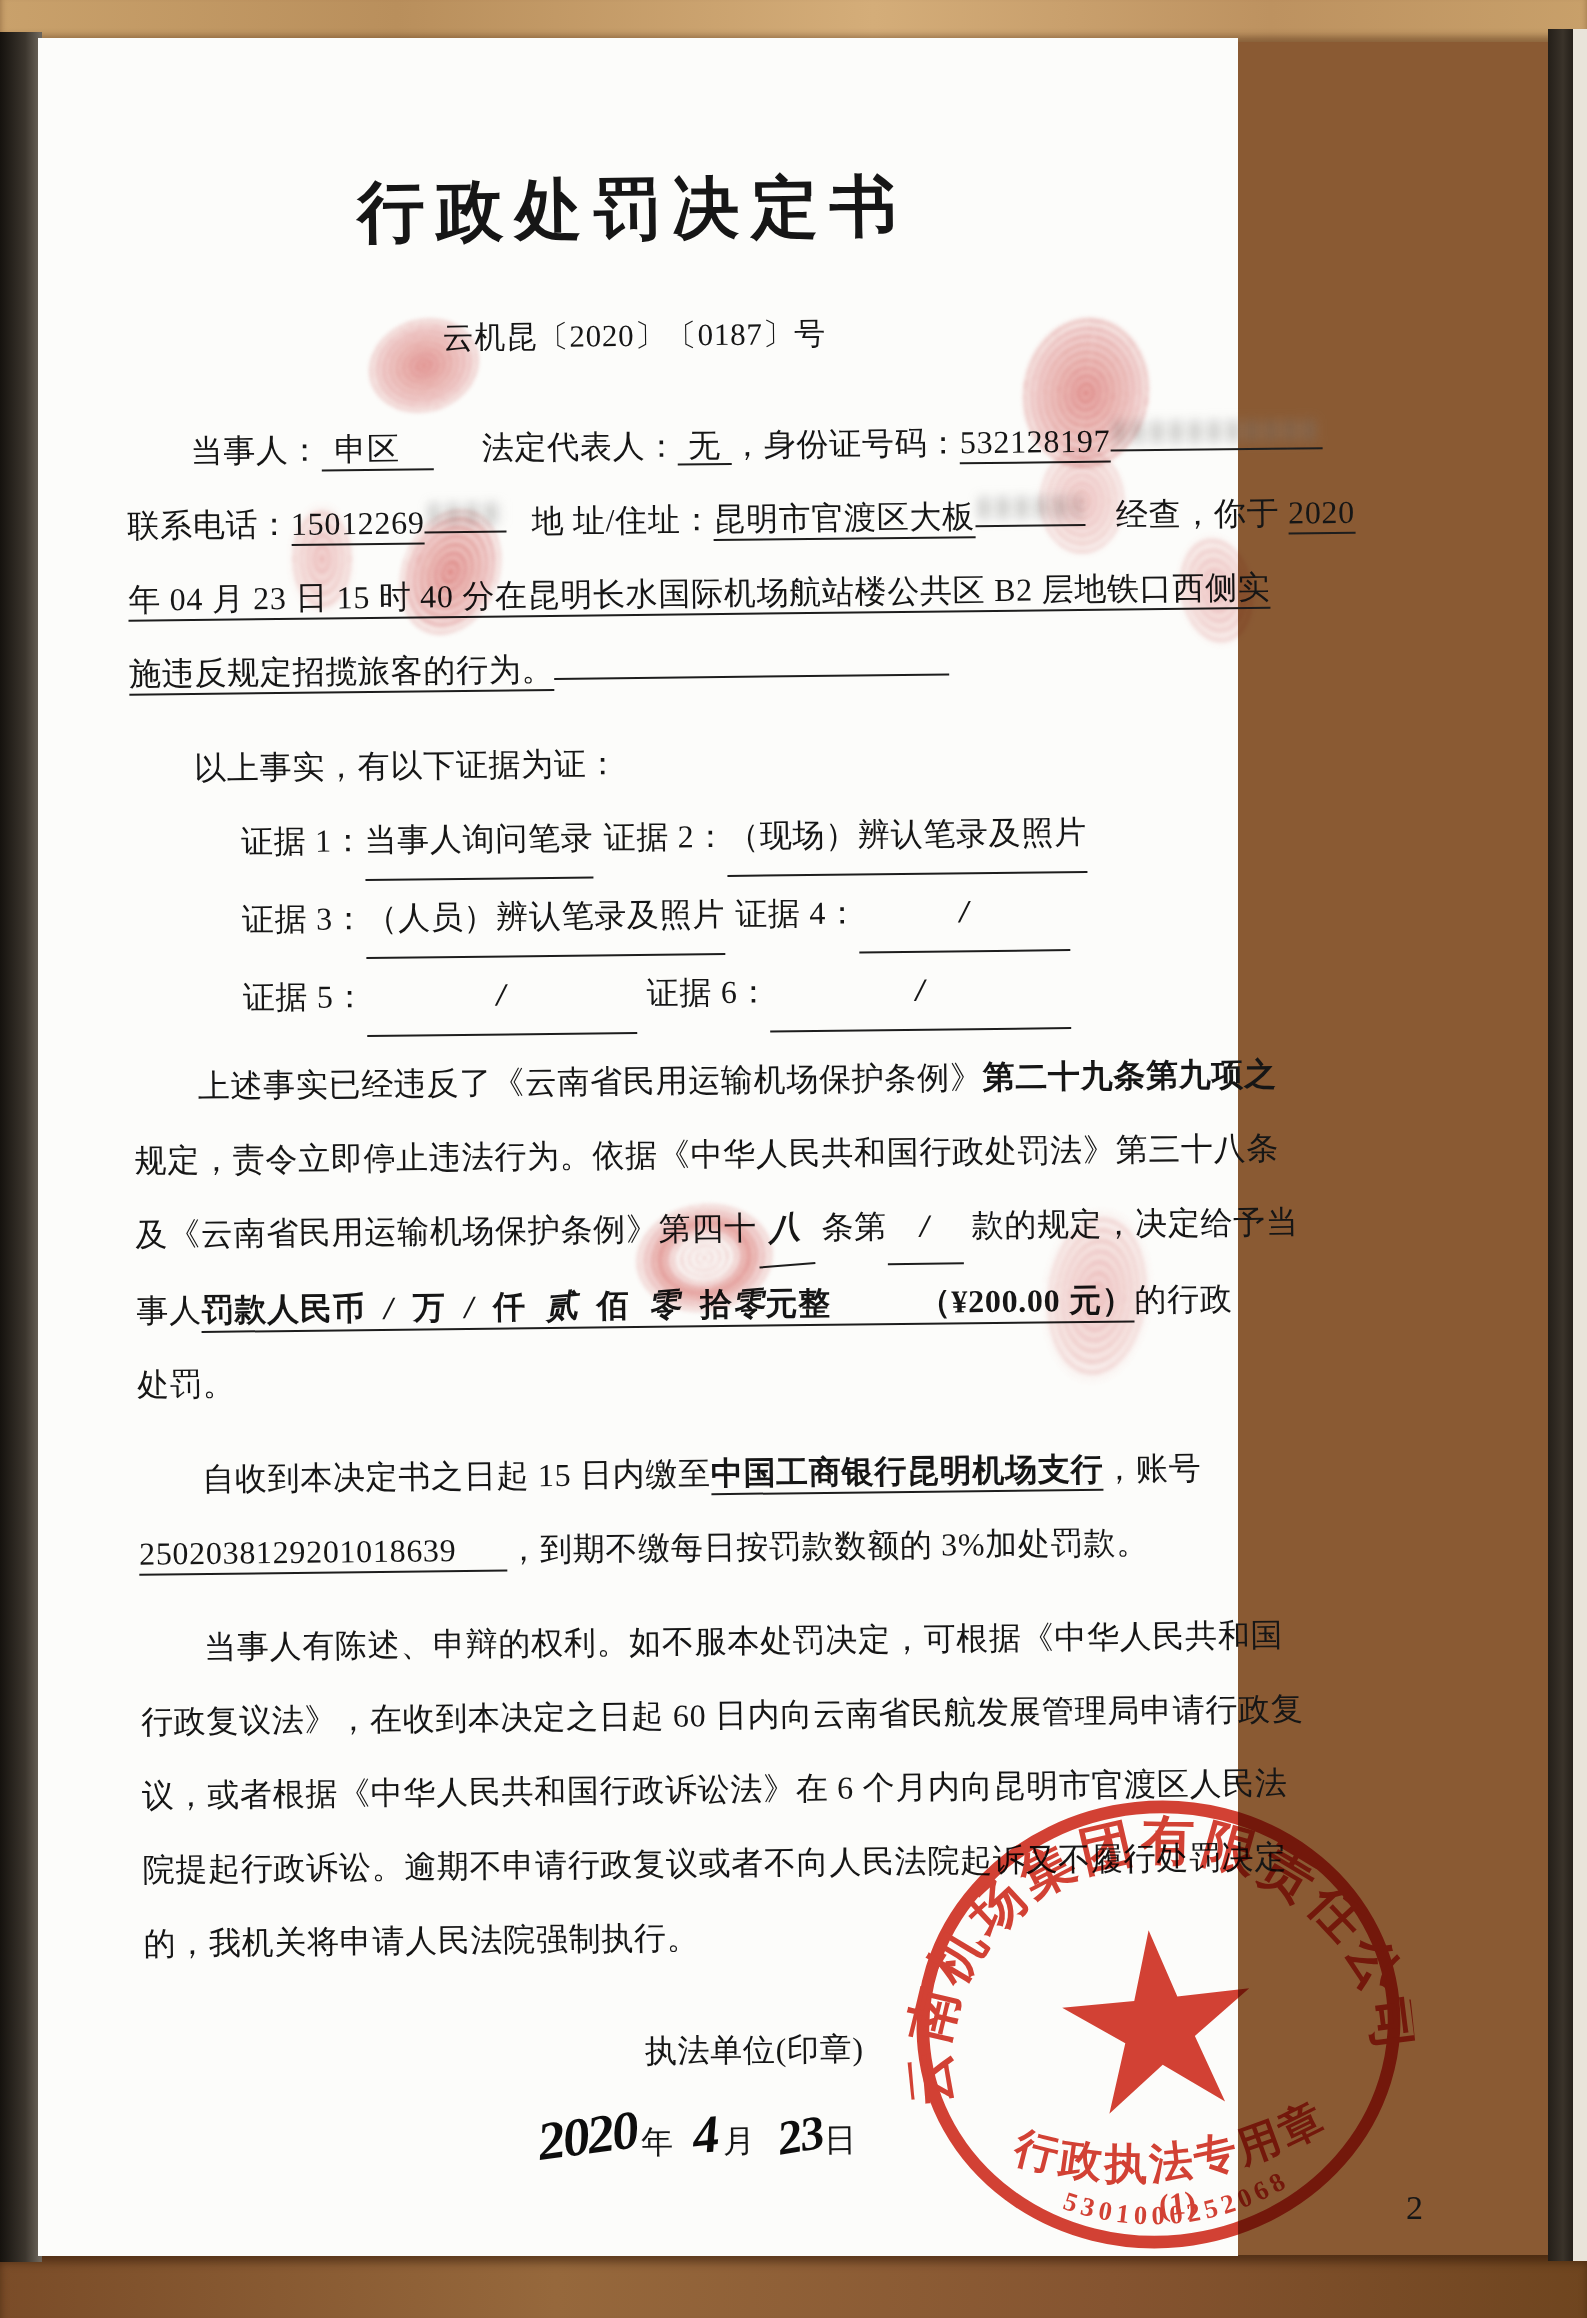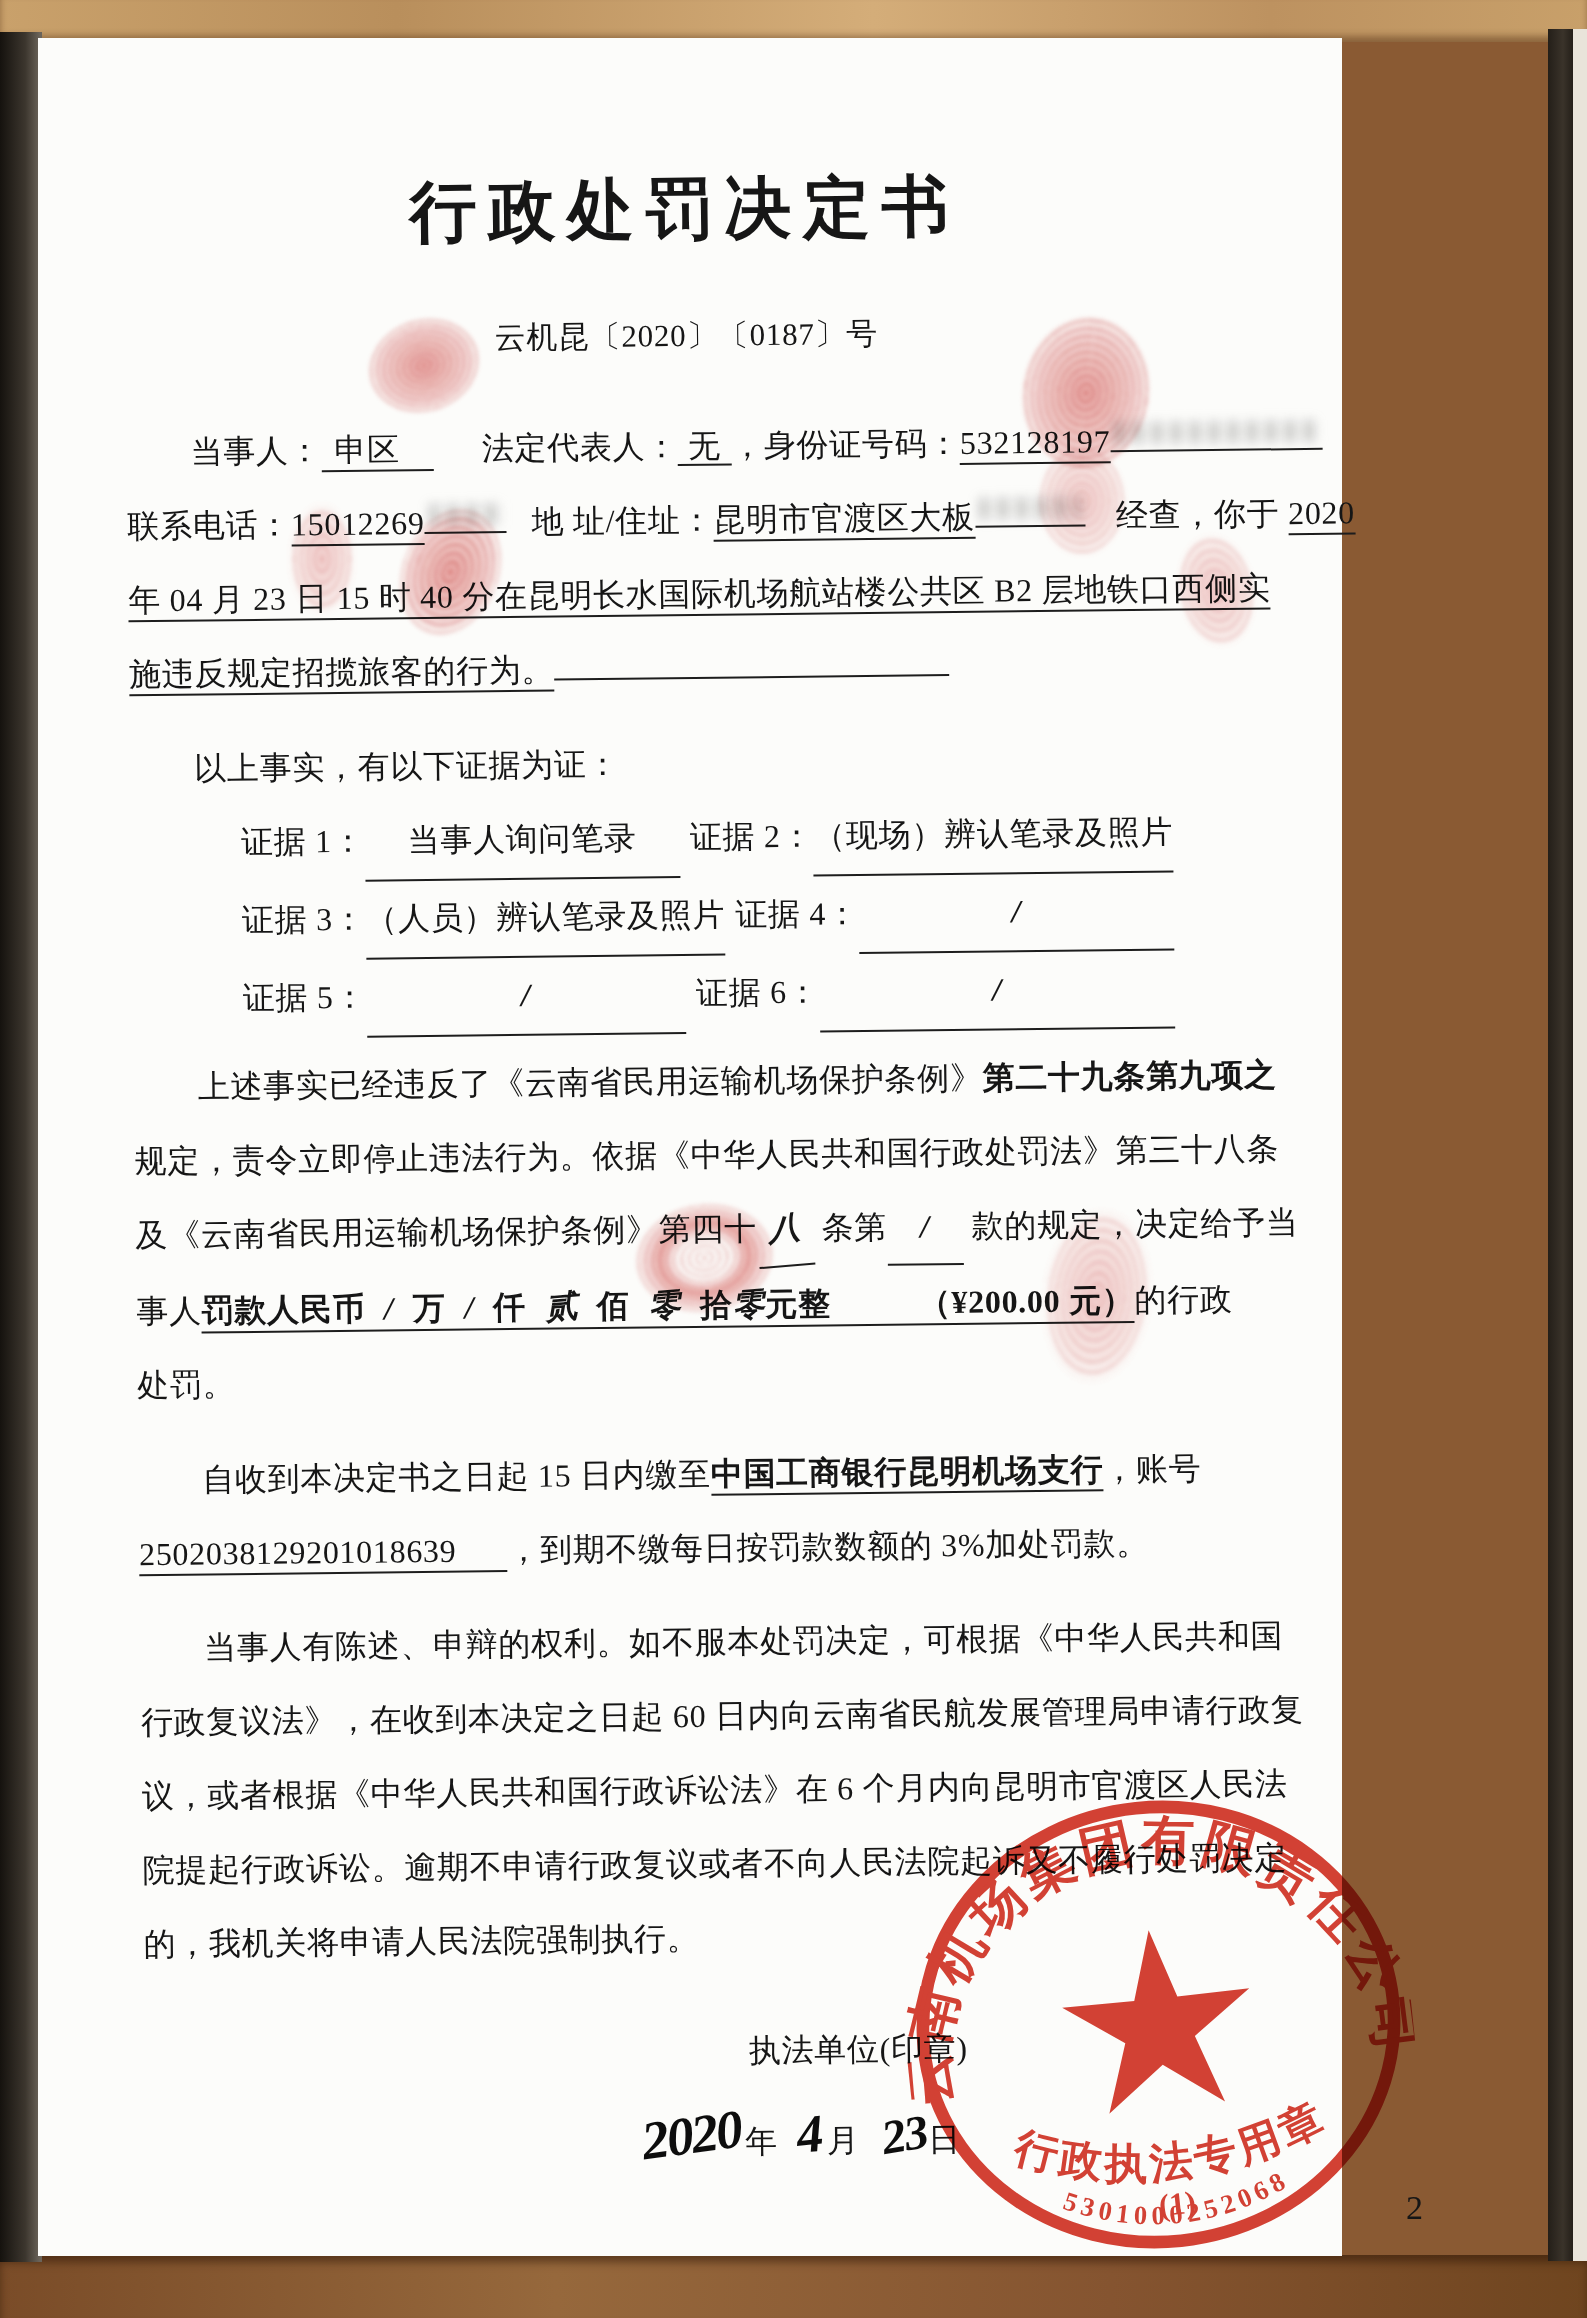--- a/index.html
+++ b/index.html
@@ -14,21 +14,21 @@
     background:linear-gradient(90deg,#c9a16b,#b98f5c 25%,#d4ad79 55%,#bd9260 80%,#c8a06a);
     box-shadow:inset 0 -5.8px 7.3px rgba(70,35,10,.45);}
   .wood-bottom{position:absolute;bottom:0;left:0;width:1588px;height:64px;
     background:linear-gradient(90deg,#7a4c28,#96683c 35%,#855430 70%,#6f451f);
     box-shadow:inset 0 7.3px 8.8px rgba(40,18,4,.5);}
   .binding-strip{position:absolute;left:0;top:32px;bottom:57px;width:42px;
     background:linear-gradient(90deg,#15120e,#3c362e 60%,#6b645a 95%);}
   .page-edge-dark{position:absolute;left:1548px;top:29px;bottom:58px;width:25px;
     background:linear-gradient(90deg,#241f19,#3a332a 60%,#241f19);}
   .page-edge-light{position:absolute;left:1573px;top:29px;bottom:58px;width:14.6px;background:#e9e4da;}
-  .page{position:absolute;left:38px;top:38px;width:1304px;height:2218px;background:#fcfcfa;}
+  .page{position:absolute;left:38px;top:38px;width:1200px;height:2218px;background:#fcfcfa;}
   .content{position:absolute;inset:0;padding:124px 168px 0 94px;
     transform:rotate(-0.65deg);transform-origin:50% 40%;
     letter-spacing:0.7px;}
 
   .doc-title{font-size:67px;font-weight:700;letter-spacing:11.7px;line-height:95px;
     text-align:center;transform:translateX(40px);white-space:nowrap;}
   .doc-number{font-size:31px;line-height:73px;text-align:center;margin-top:42px;
     transform:translateX(40px);white-space:nowrap;}
 
   .line{font-size:32px;line-height:74px;white-space:nowrap;}

